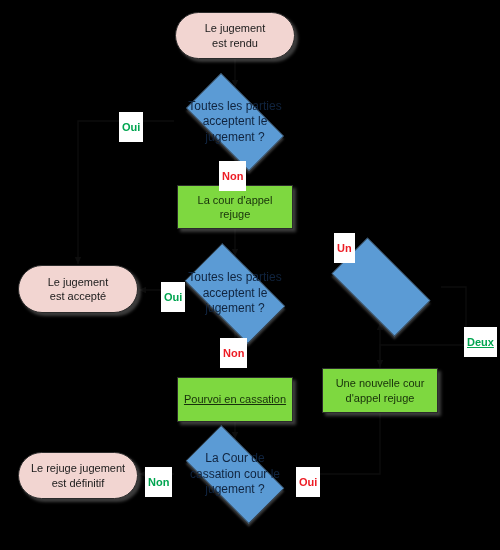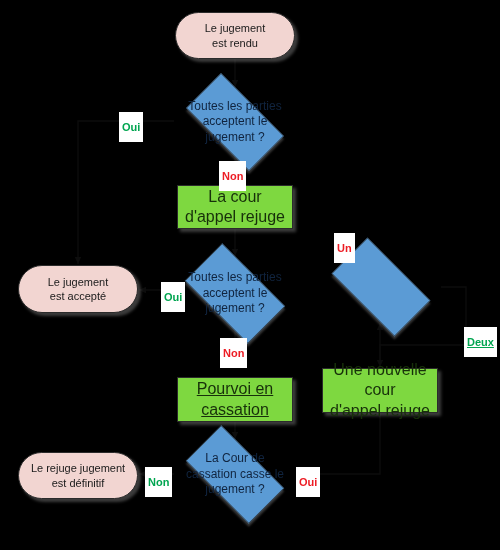--- a/index.html
+++ b/index.html
@@ -48,21 +48,21 @@
     color: #1a1a1a;
     font-size: 11px;
     box-shadow: 3px 3px 3px rgba(110,110,110,0.55);
   }
 
   
   .proc {
     background: #7ed840;
     border: 1px solid #2b2b2b;
     color: #17300a;
-    font-size: 16px;
+    font-size: 11px;
     box-shadow: 3px 3px 3px rgba(110,110,110,0.55);
   }
 
   
   .dec {
     background: transparent;
     color: #10243f;
     font-size: 12px;
   }
   .dec .diamond-shape {
@@ -177,21 +177,21 @@
   </div>
 
   <div class="node term" style="left:18px; top:452px; width:120px; height:47px;">
     <span class="txt">Le rejuge jugement
 est définitif</span>
   </div>
 
   <div class="node dec" style="left:172px; top:439px; width:126px; height:71px;">
     <span class="diamond-shape"></span>
     <span class="txt">La Cour de
-cassation casse le
+cassation cour le
 jugement ?</span>
   </div>
 
   <span class="elabel yes" style="left:119px; top:112px;">Oui</span>
 
   <span class="elabel no" style="left:219px; top:161px;">Non</span>
 
   <span class="elabel yes" style="left:161px; top:282px;">Oui</span>
 
   <span class="elabel no" style="left:220px; top:338px;">Non</span>

